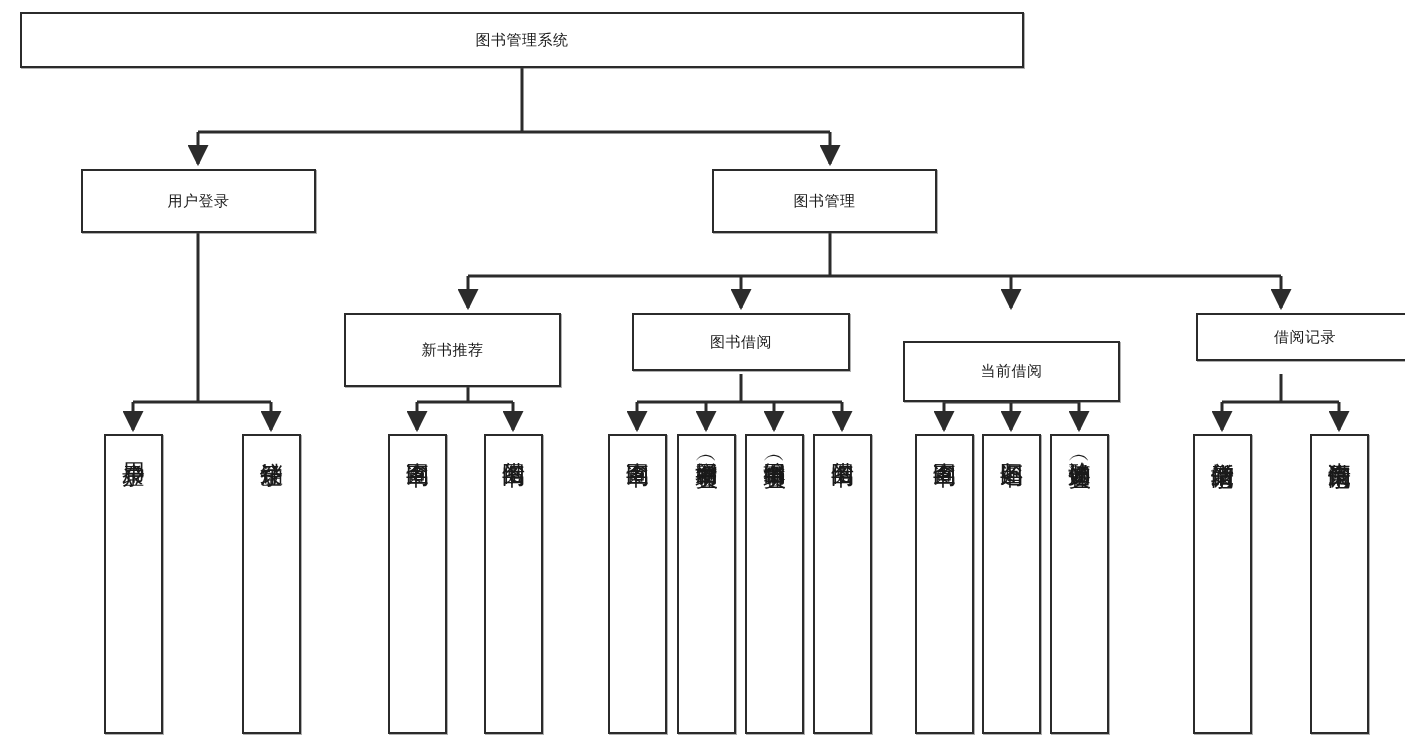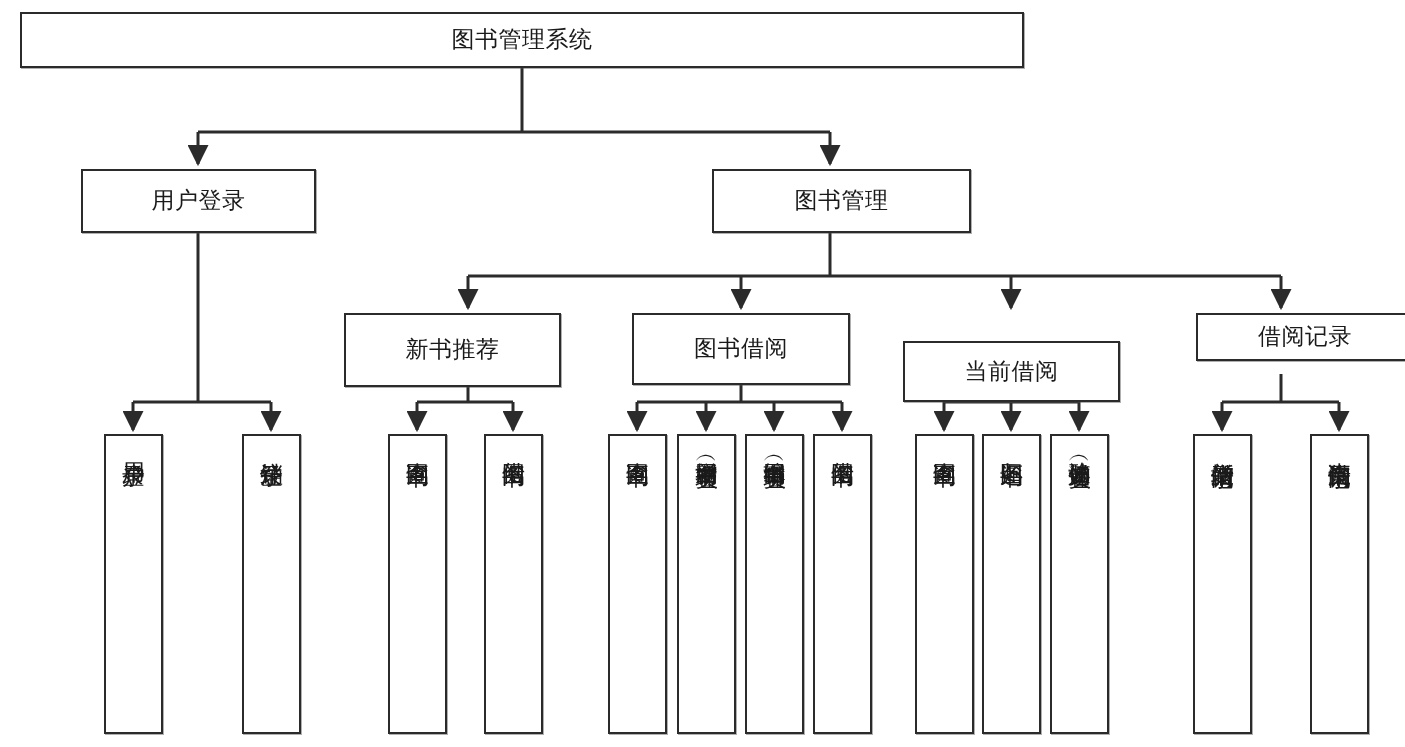--- a/index.html
+++ b/index.html
@@ -31,21 +31,21 @@
     box-sizing: border-box;
     border: 2px solid #2b2b2b;
     background: #ffffff;
     display: flex;
     align-items: center;
     justify-content: center;
     color: #1a1a1a;
     box-shadow: 1px 1px 0 rgba(80,80,80,0.45);
   }
   .node.horizontal {
-    font-size: 23px;
+    font-size: 15px;
     line-height: 1.1;
     letter-spacing: 0.5px;
     white-space: nowrap;
   }
   .node.vertical {
     align-items: flex-start;
     justify-content: center;
     padding-top: 8px;
   }
   .node.vertical .vlabel {
@@ -125,28 +125,28 @@
     </g>
   </svg>
 
   <div class="node horizontal" style="left:20px; top:12px; width:1004px; height:56px;">
     <span>图书管理系统</span>
   </div>
 
   <div class="node horizontal" style="left:81px; top:169px; width:235px; height:64px;">
     <span>用户登录</span>
   </div>
-  <div class="node horizontal" style="left:712px; top:169px; width:259px; height:64px;">
+  <div class="node horizontal" style="left:712px; top:169px; width:225px; height:64px;">
     <span>图书管理</span>
   </div>
 
   <div class="node horizontal" style="left:344px; top:313px; width:217px; height:74px;">
     <span>新书推荐</span>
   </div>
-  <div class="node horizontal" style="left:632px; top:313px; width:218px; height:72px;">
+  <div class="node horizontal" style="left:632px; top:313px; width:218px; height:58px;">
     <span>图书借阅</span>
   </div>
   <div class="node horizontal" style="left:903px; top:313px; width:217px; height:61px;margin-top:28px;">
     <span>当前借阅</span>
   </div>
   <div class="node horizontal" style="left:1196px; top:313px; width:218px; height:48px;">
     <span>借阅记录</span>
   </div>
 
   <div class="node vertical" style="left:104px; top:434px; width:59px; height:300px;">

